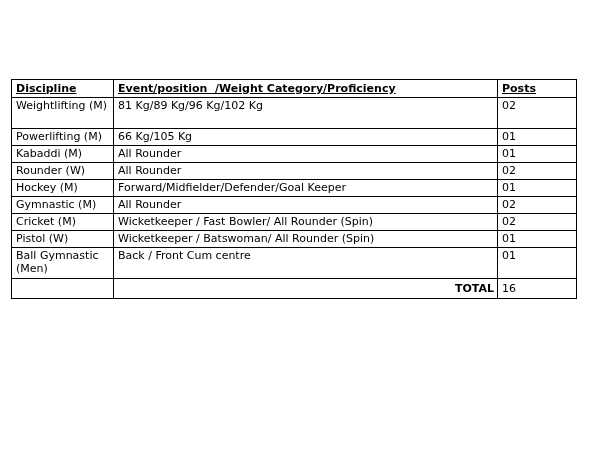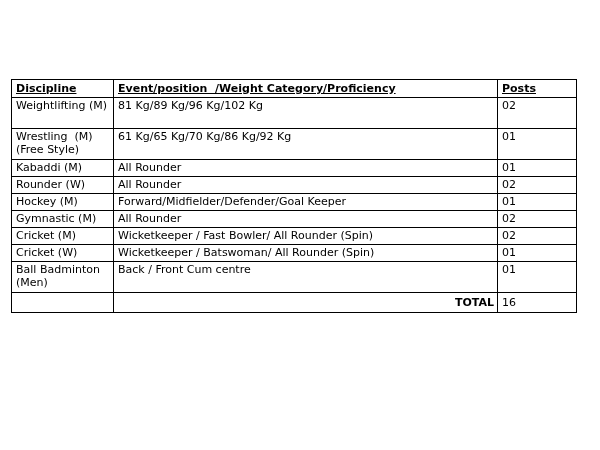--- a/index.html
+++ b/index.html
@@ -136,27 +136,27 @@
         </tr>
       </thead>
       <tbody>
 
         <tr class="tall">
           <td class="disc-cell">Weightlifting (M)</td>
           <td class="event-cell">81 Kg/89 Kg/96 Kg/102 Kg</td>
           <td class="posts-cell">02</td>
         </tr>
 
-
-
-        <tr class="tall">
-          <td class="disc-cell">Wrestling  (M) (Free Style)</td>
-          <td class="event-cell">61 Kg/65 Kg/70 Kg/86 Kg/92 Kg</td>
-          <td class="posts-cell">01</td>
-        </tr>
+        <tr class="short">
+          <td class="disc-cell">Powerlifting (M)</td>
+          <td class="event-cell">66 Kg/105 Kg</td>
+          <td class="posts-cell">01</td>
+        </tr>
+
+
 
 
         <tr class="short">
           <td class="disc-cell">Kabaddi (M)</td>
           <td class="event-cell">All Rounder</td>
           <td class="posts-cell">01</td>
         </tr>
 
         <tr class="short">
           <td class="disc-cell">Rounder (W)</td>
@@ -176,27 +176,27 @@
           <td class="posts-cell">02</td>
         </tr>
 
         <tr class="short">
           <td class="disc-cell">Cricket (M)</td>
           <td class="event-cell">Wicketkeeper / Fast Bowler/ All Rounder (Spin)</td>
           <td class="posts-cell">02</td>
         </tr>
 
         <tr class="short">
-          <td class="disc-cell">Cricket (W)</td>
+          <td class="disc-cell">Pistol (W)</td>
           <td class="event-cell">Wicketkeeper / Batswoman/ All Rounder (Spin)</td>
           <td class="posts-cell">01</td>
         </tr>
 
         <tr class="tall">
-          <td class="disc-cell">Ball Badminton (Men)</td>
+          <td class="disc-cell">Ball Gymnastic (Men)</td>
           <td class="event-cell">Back / Front Cum centre</td>
           <td class="posts-cell">01</td>
         </tr>
 
         <tr class="total-row">
           <td class="total-blank"></td>
           <td class="total-label">TOTAL</td>
           <td class="posts-cell">16</td>
         </tr>
 

